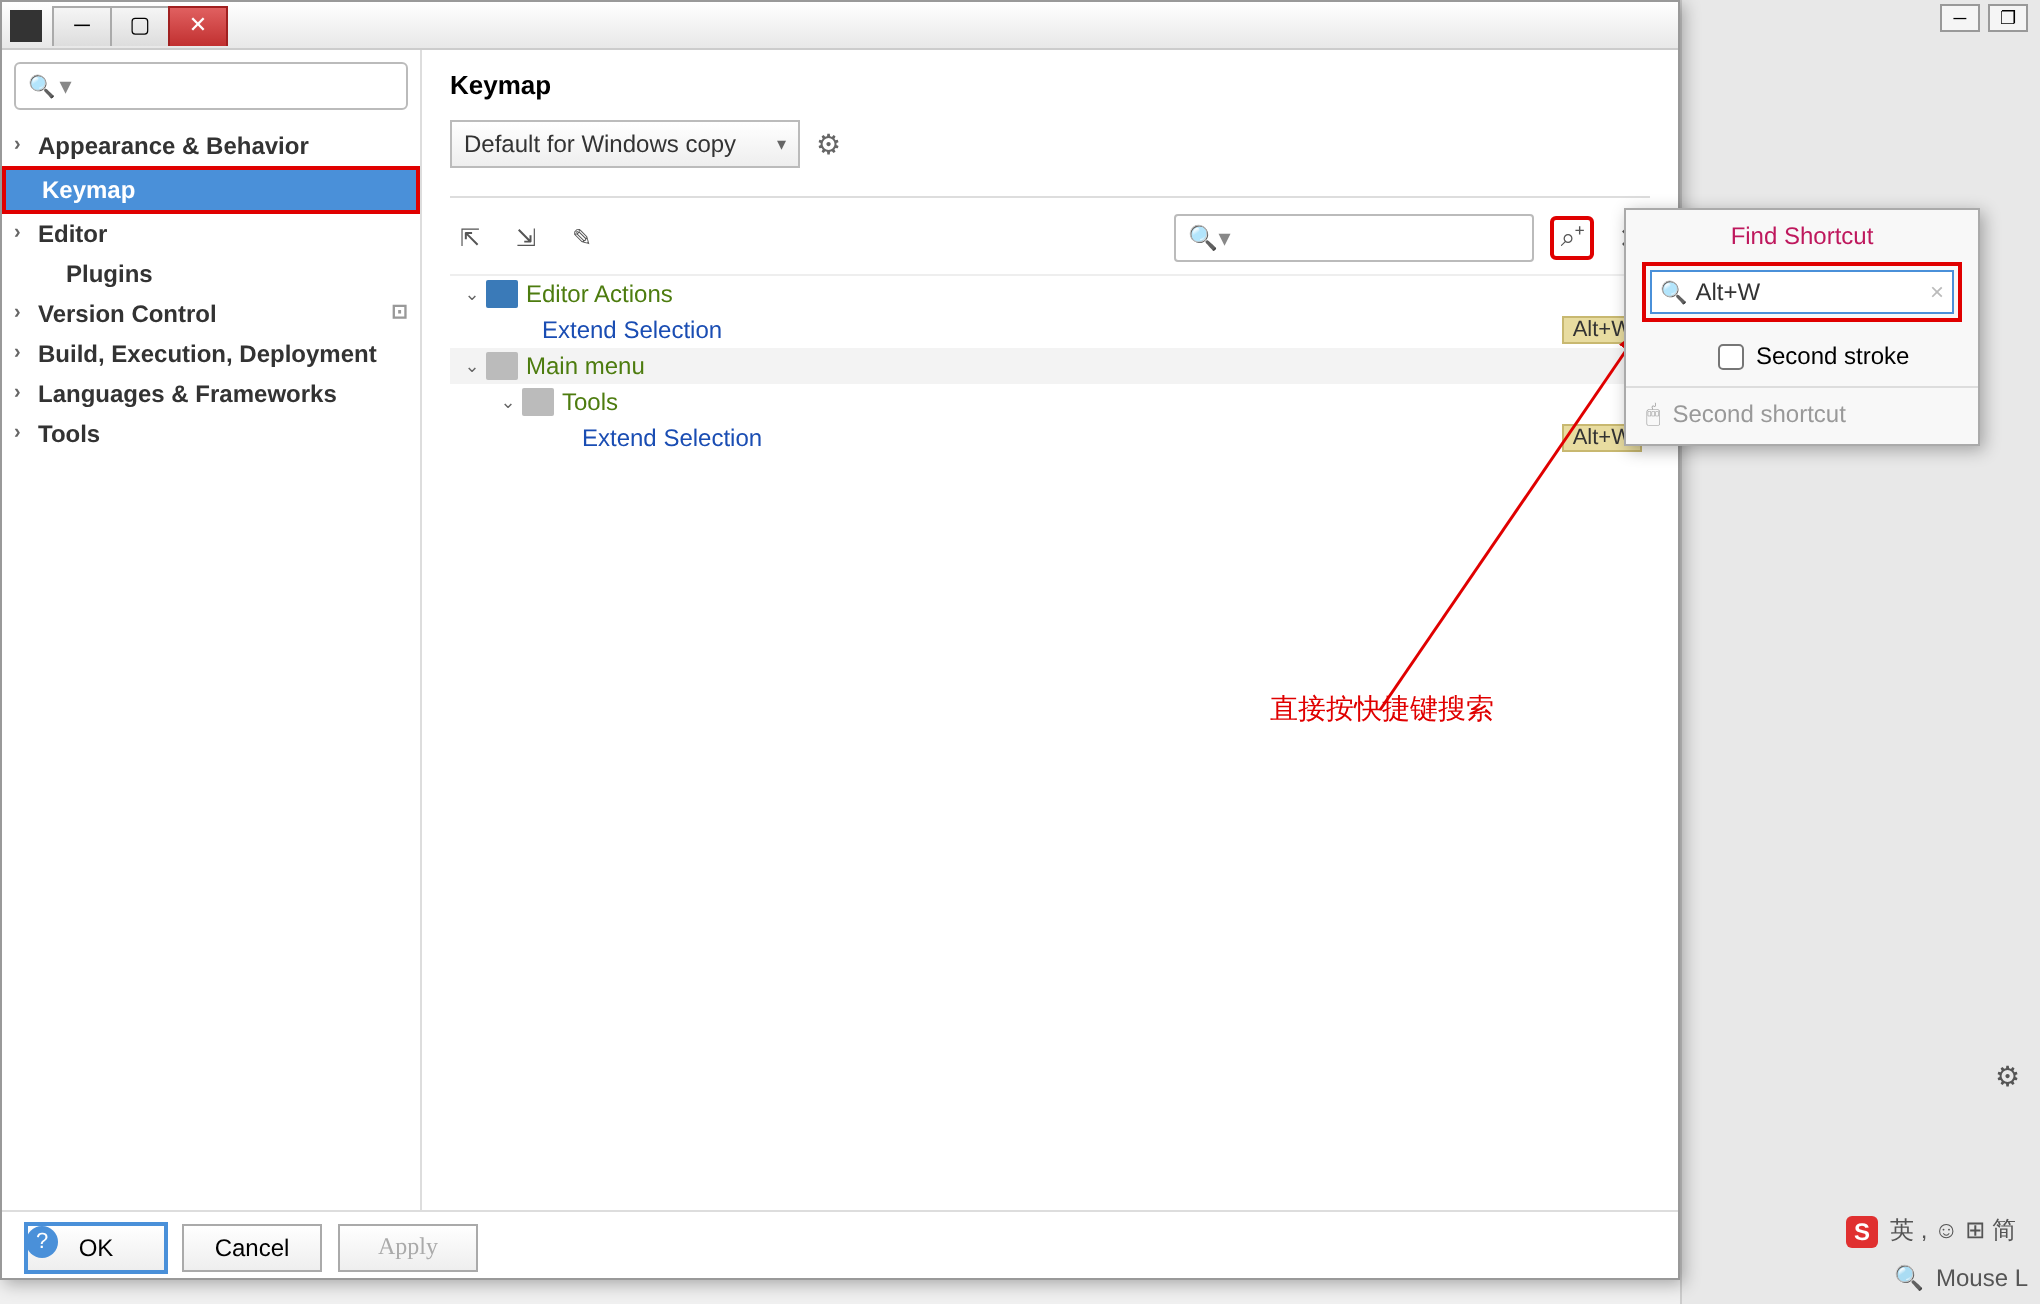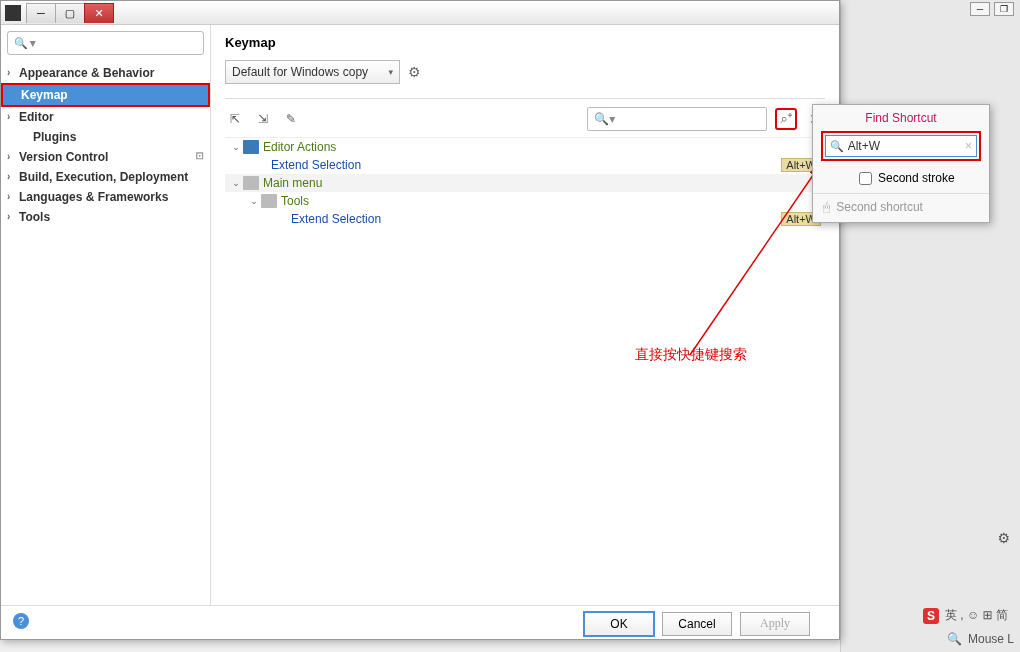--- a/index.html
+++ b/index.html
@@ -50,21 +50,21 @@
 .arow .fold { width: 16px; height: 14px; margin-right: 4px; display:inline-block; }
 .arow .fold.blue { background: #3a7ab8; border-radius: 1px; }
 .arow .fold.grey { background: #bbb; border-radius: 1px; }
 .arow .label { color: #4d7c0f; }
 .arow .action { color: #1a4db3; padding-left: 4px; }
 .arow .sc { margin-left: auto; background: #e8dca0; border: 1px solid #c8b870; padding: 0 4px; font-size: 11px; color: #333; }
 .indent1 { padding-left: 22px; }
 .indent2 { padding-left: 42px; }
 .indent3 { padding-left: 62px; }
 
-.buttons { height: 36px; border-top: 1px solid #ddd; display: flex; align-items: center; justify-content: flex-end; padding: 0 29px; gap: 8px; }
+.buttons { height: 36px; border-top: 1px solid #ddd; display: flex; align-items: center; justify-content: flex-start; padding: 0 12px; gap: 8px; }
 .btn { min-width: 70px; height: 24px; border: 1px solid #aaa; background: linear-gradient(#fff,#eee); cursor: pointer; font-size: 12px; }
 .btn.primary { border-color: #4a90d9; outline: 1px solid #4a90d9; }
 .btn:disabled { color: #aaa; font-family: Liberation Serif, serif; }
 .help { position: absolute; left: 12px; bottom: 10px; width: 16px; height: 16px; border-radius: 50%; background: #4a90d9; color: #fff; text-align: center; line-height: 16px; font-size: 11px; cursor: pointer; }
 
 
 .ide-bg { position: absolute; right: 0; top: 0; width: 180px; height: 652px; background: #e8e8e8; border-left: 1px solid #ccc; }
 .ide-top { position:absolute; top:2px; right:6px; display:flex; gap:4px; }
 .ide-top .b { width:20px; height:14px; border:1px solid #999; background:#f5f5f5; font-size:9px; text-align:center; line-height:12px; }
 .ide-gear2 { position:absolute; right:10px; bottom:106px; color:#555; font-size:14px; cursor:pointer; }

